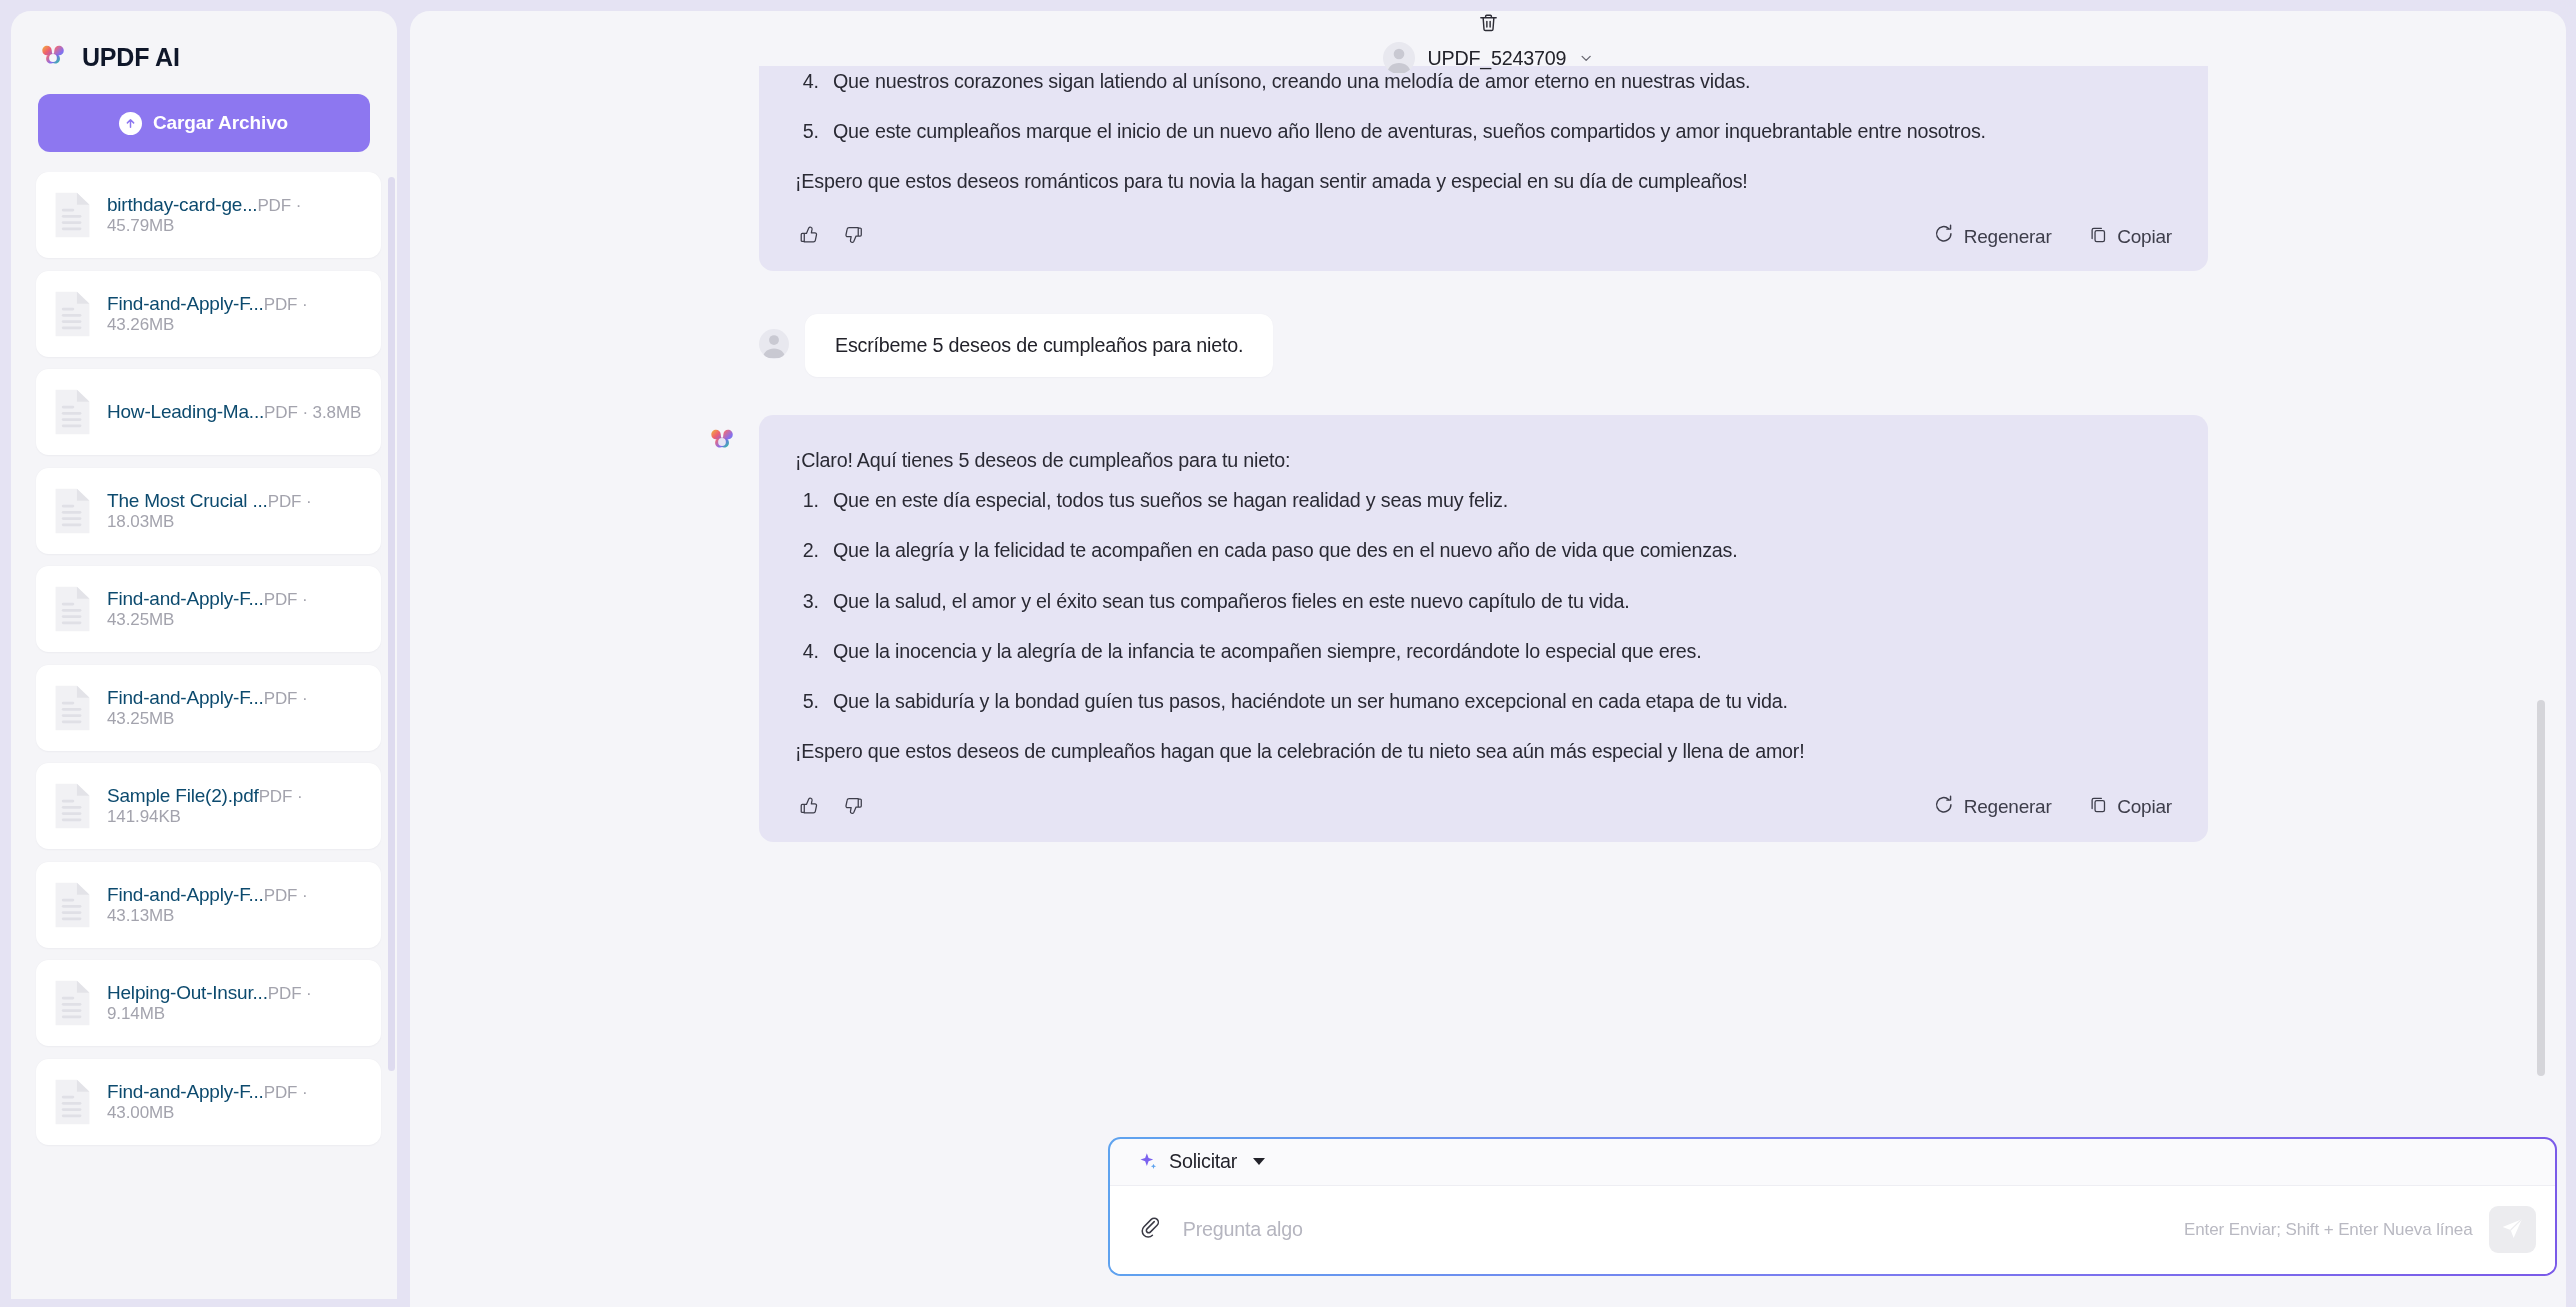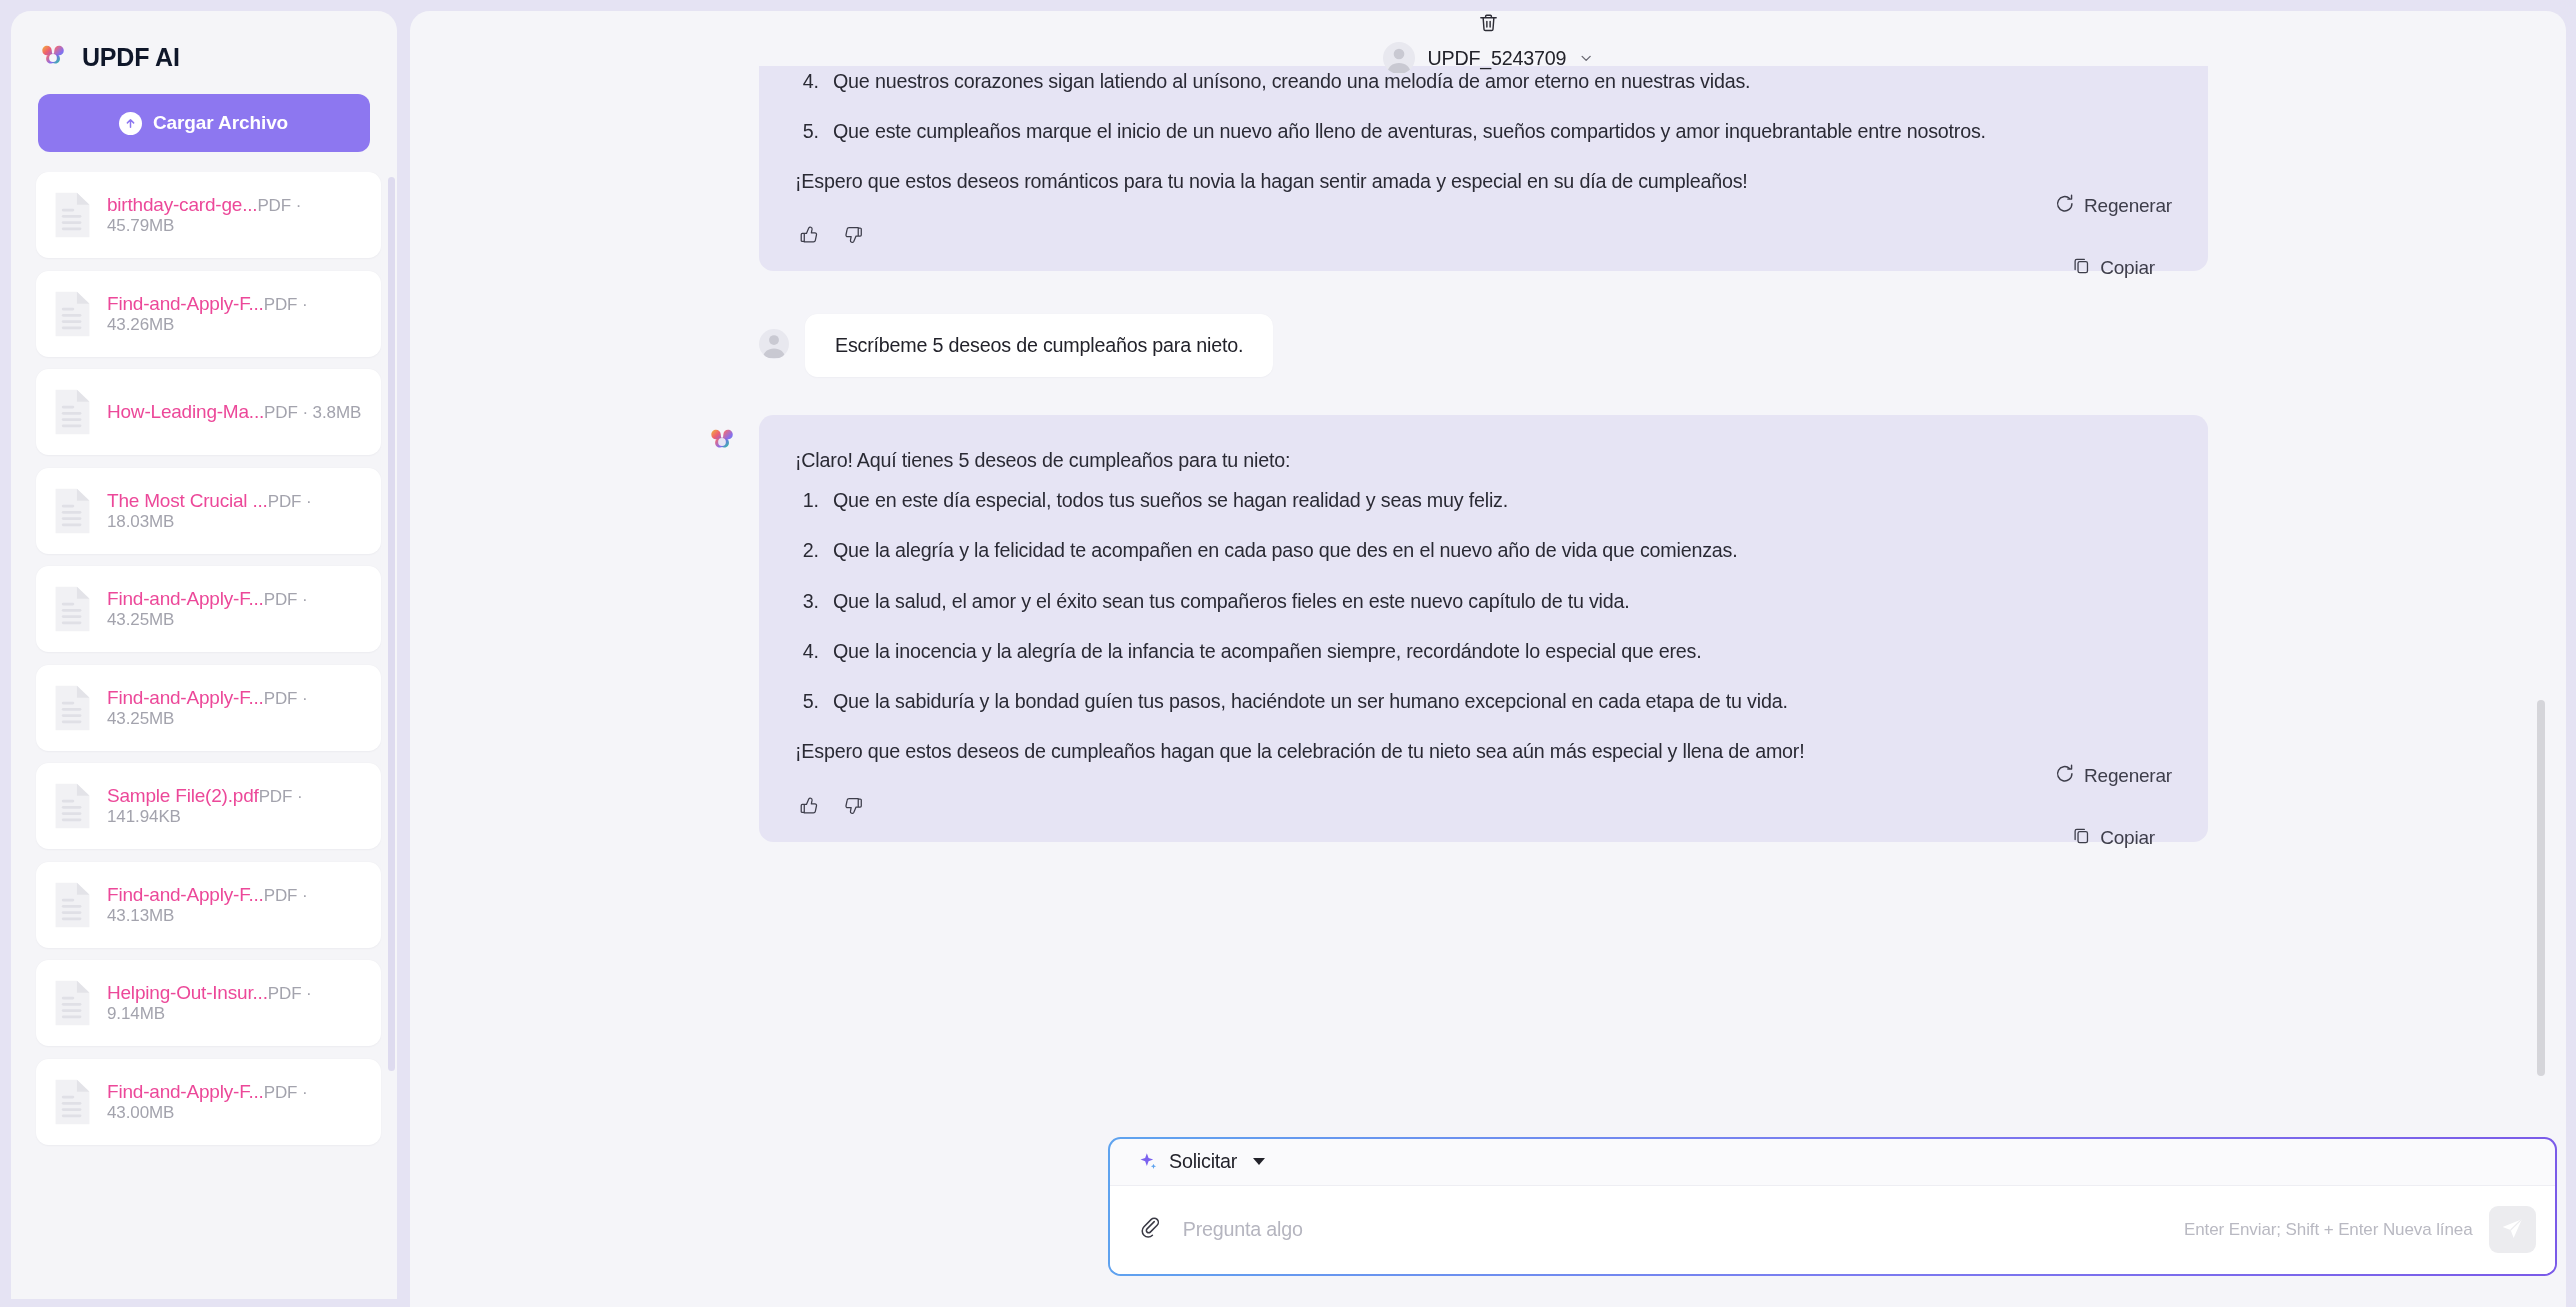--- a/index.html
+++ b/index.html
@@ -74,21 +74,21 @@
     margin-bottom: 12.5px;
     display: flex; align-items: center;
     padding: 0 16px;
     gap: 14.3px;
     cursor: pointer;
     box-shadow: 0 0.9px 1.8px rgba(30,30,60,0.04);
   }
   .file-ico { width: 41px; height: 50px; flex: 0 0 41px; }
   .file-meta { overflow: hidden; }
   .file-name {
-    font-size: 19px; color: #ec4899;
+    font-size: 19px; color: #0c4a6e;
     white-space: nowrap; overflow: hidden; text-overflow: ellipsis;
     letter-spacing: -0.2px;
   }
   .file-sub {
     font-size: 17px; color: #a3a3ad; margin-top: 6.3px;
     letter-spacing: -0.1px;
   }
   .side-scroll {
     position: absolute;
     right: 1.8px; top: 5.4px;
@@ -193,21 +193,21 @@
   ol.ai-list li::marker { color: #2a2a34; }
   .ai-tail { margin-top: 5.4px; }
 
   .act-row {
     display: flex; align-items: center;
     justify-content: space-between;
     margin-top: 25px;
     height: 30px;
   }
   .act-left { display: flex; gap: 18px; align-items: center; }
-  .act-right { display: flex; gap: 36px; align-items: center; flex-direction: column; }
+  .act-right { display: flex; gap: 36px; align-items: center; }
   .act-btn {
     display: flex; align-items: center; gap: 9px;
     cursor: pointer; color: #3d3d4a;
     font-size: 19px; letter-spacing: -0.2px;
     background: none; border: none;
     font-family: "Liberation Sans", sans-serif;
   }
   .ico-btn {
     width: 27px; height: 27px; cursor: pointer;
     display: flex; align-items: center; justify-content: center;

